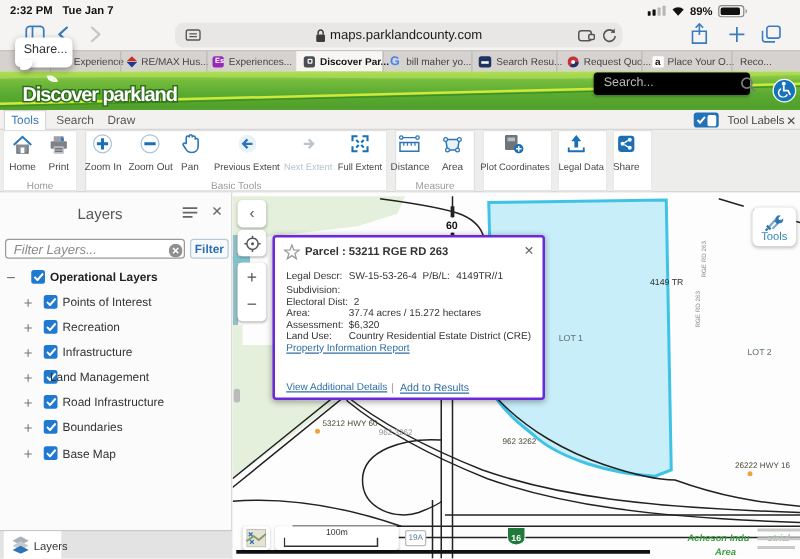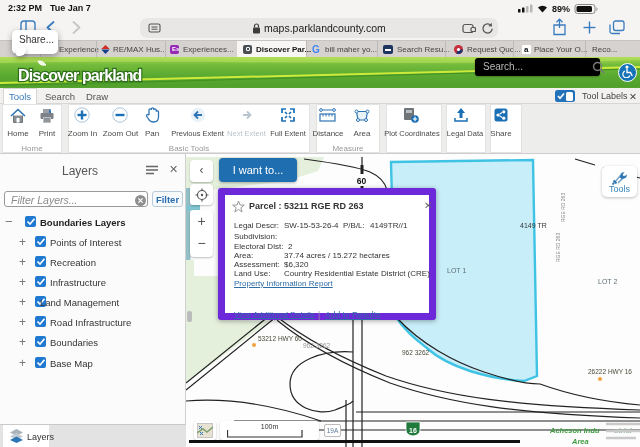--- a/index.html
+++ b/index.html
@@ -292,21 +292,21 @@
     .pm{position:absolute;font-size:12px;color:#777;top:-1px}
     .lb{position:absolute;font-size:9.5px;color:#333;top:1px;white-space:nowrap}
   </style>
   <div class="row" style="top:62px">
       <div class="pm" style="left:5px;top:-2px;font-size:13px">−</div>
       <div class="cb" style="left:25px">
         <svg width="8" height="7" viewBox="0 0 8 7">
           <path d="M0.5 3.5 L3 6 L7.5 0.8" fill="none" stroke="#fff" stroke-width="1.6"></path>
         </svg>
       </div>
-      <div class="lb" style="left:40px;font-weight:bold;color:#222">Boundaries Layers</div>
+      <div class="lb" style="left:40px;font-weight:bold;color:#222">Operational Layers</div>
     </div>
   <div class="row" style="top:82px">
       <div class="pm" style="left:19px">+</div>
       <div class="cb" style="left:35px">
         <svg width="8" height="7" viewBox="0 0 8 7">
           <path d="M0.5 3.5 L3 6 L7.5 0.8" fill="none" stroke="#fff" stroke-width="1.6"></path>
         </svg>
       </div>
       <div class="lb" style="left:50px">Points of Interest</div>
     </div>
@@ -438,32 +438,31 @@
         <circle cx="7" cy="7" r="4.5" fill="none" stroke="#555" stroke-width="1.2"></circle>
         <circle cx="7" cy="7" r="1.2" fill="#555"></circle>
         <path d="M7 0.5 V2.5 M7 11.5 V13.5 M0.5 7 H2.5 M11.5 7 H13.5" stroke="#555" stroke-width="1.2"></path>
       </svg>
   </div>
   <div class="abs" style="left:4px;top:56px;width:23px;height:47px;background:#fff;border-radius:4px;box-shadow:0 1px 2px rgba(0,0,0,0.25)">
     <div class="abs" style="left:0;top:0;width:23px;height:23px;text-align:center;line-height:23px;font-size:14px;color:#555">+</div>
     <div class="abs" style="left:0;top:23px;width:23px;height:23px;text-align:center;line-height:21px;font-size:14px;color:#555">−</div>
   </div>
 
-  <div class="abs" style="left:33px;top:4px;width:78px;height:24px;background:#1f6fb0;border-radius:4px;box-shadow:0 1px 3px rgba(0,0,0,0.3);text-align:center;line-height:24px;font-size:11px;color:#fff">I want to...</div>
 
   <div class="abs" style="left:416px;top:12px;width:35px;height:31px;background:#fff;border-radius:5px;box-shadow:0 1px 3px rgba(0,0,0,0.25)">
     <svg class="abs" style="left:10px;top:4px" width="15" height="15" viewBox="0 0 15 15">
       <path d="M2 13 L9 5 M6 13 L13 6" stroke="#7aa7c9" stroke-width="1.6"></path>
       <path d="M12.5 2.5 a3 3 0 0 0 -4 3.5 l-1 1 l2.5 2.5 l1 -1 a3 3 0 0 0 3.5 -4 l-1.8 1.8 l-1.5 -0.5 l-0.5 -1.5 Z" fill="#2e77b3"></path>
       <path d="M1.5 10.5 L4.5 13.5 M2 13 l-1.5 1.5" stroke="#2e77b3" stroke-width="1.8"></path>
     </svg>
     <div class="abs" style="left:0;top:18px;width:35px;text-align:center;font-size:9px;color:#3584bc">Tools</div>
   </div>
 
-  <div class="abs" style="left:32px;top:34px;width:218px;height:132px;background:#fff;border:7px solid #6d28d9;border-radius:3px;box-shadow:0 1px 5px rgba(0,0,0,0.35)">
+  <div class="abs" style="left:32px;top:34px;width:218px;height:132px;background:#fff;border:2px solid #6d28d9;border-radius:3px;box-shadow:0 1px 5px rgba(0,0,0,0.35)">
     <svg class="abs" style="left:7px;top:5px" width="13" height="13" viewBox="0 0 13 13">
         <path d="M6.5 1 L8 5 L12.3 5.1 L8.9 7.8 L10.1 12 L6.5 9.5 L2.9 12 L4.1 7.8 L0.7 5.1 L5 5 Z" fill="none" stroke="#999" stroke-width="1"></path>
       </svg>
     <div class="abs" style="left:24px;top:6px;font-size:9px;font-weight:bold;color:#333">Parcel : 53211 RGE RD 263</div>
     <div class="abs" style="left:199px;top:5px;font-size:10px;color:#666">✕</div>
     <style>.pl{position:absolute;left:9px;font-size:8px;color:#333;white-space:nowrap}.pv{position:absolute;left:59px;font-size:8px;color:#333;white-space:nowrap}.lk{color:#2e6da4;text-decoration:underline}</style>
     <div class="pl" style="top:26px">Legal Descr:</div>
       <div class="pv" style="top:26px">SW-15-53-26-4&nbsp;&nbsp;P/B/L:</div>
       <div class="pv" style="top:26px;left:145px">4149TR//1</div>
     <div class="pl" style="top:37px">Subdivision:</div>

